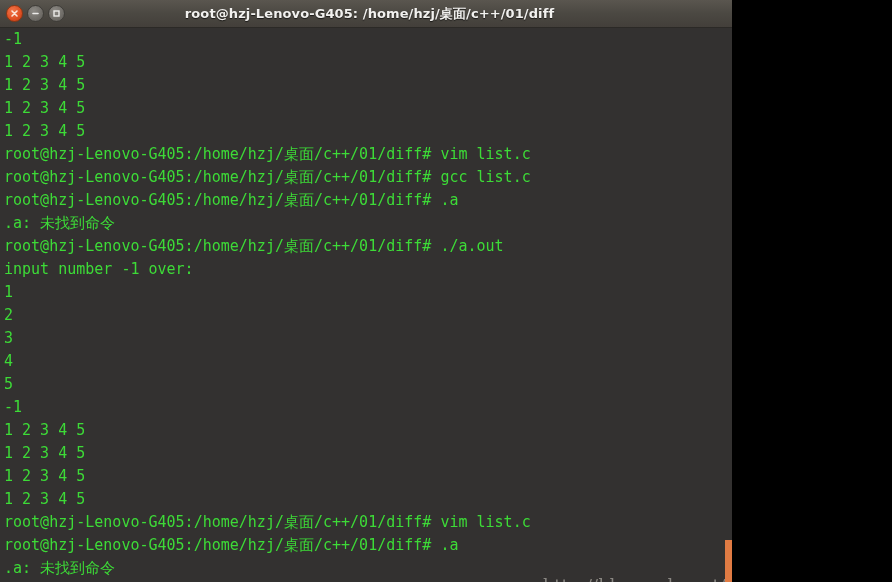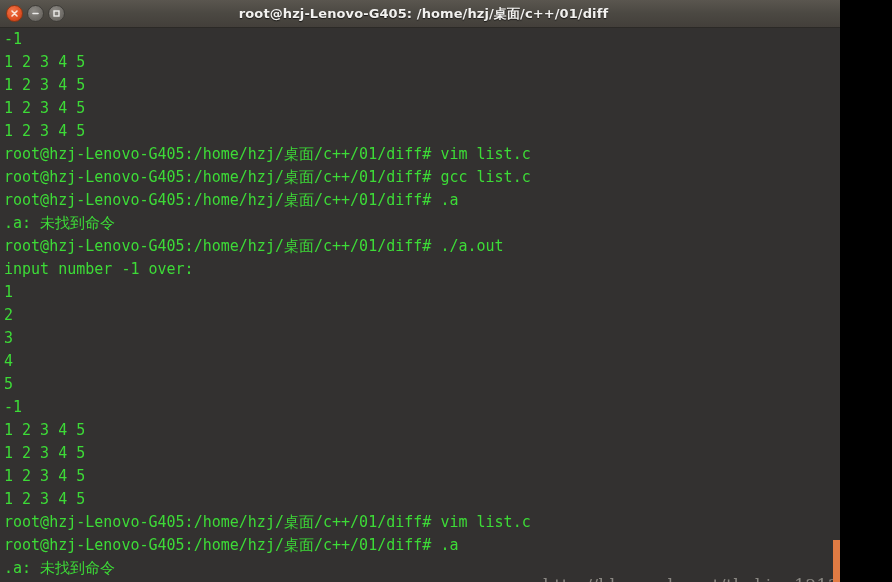--- a/index.html
+++ b/index.html
@@ -5,21 +5,21 @@
   html, body {
     margin: 0;
     padding: 0;
     background: #000;
   }
   body {
     font-family: "DejaVu Sans Mono", monospace;
   }
   .window {
     position: relative;
-    width: 840px;
+    width: 732px;
     height: 582px;
     overflow: hidden;
     background: #333130;
     box-sizing: border-box;
   }
 
   
   .titlebar {
     position: relative;
     height: 28px;

